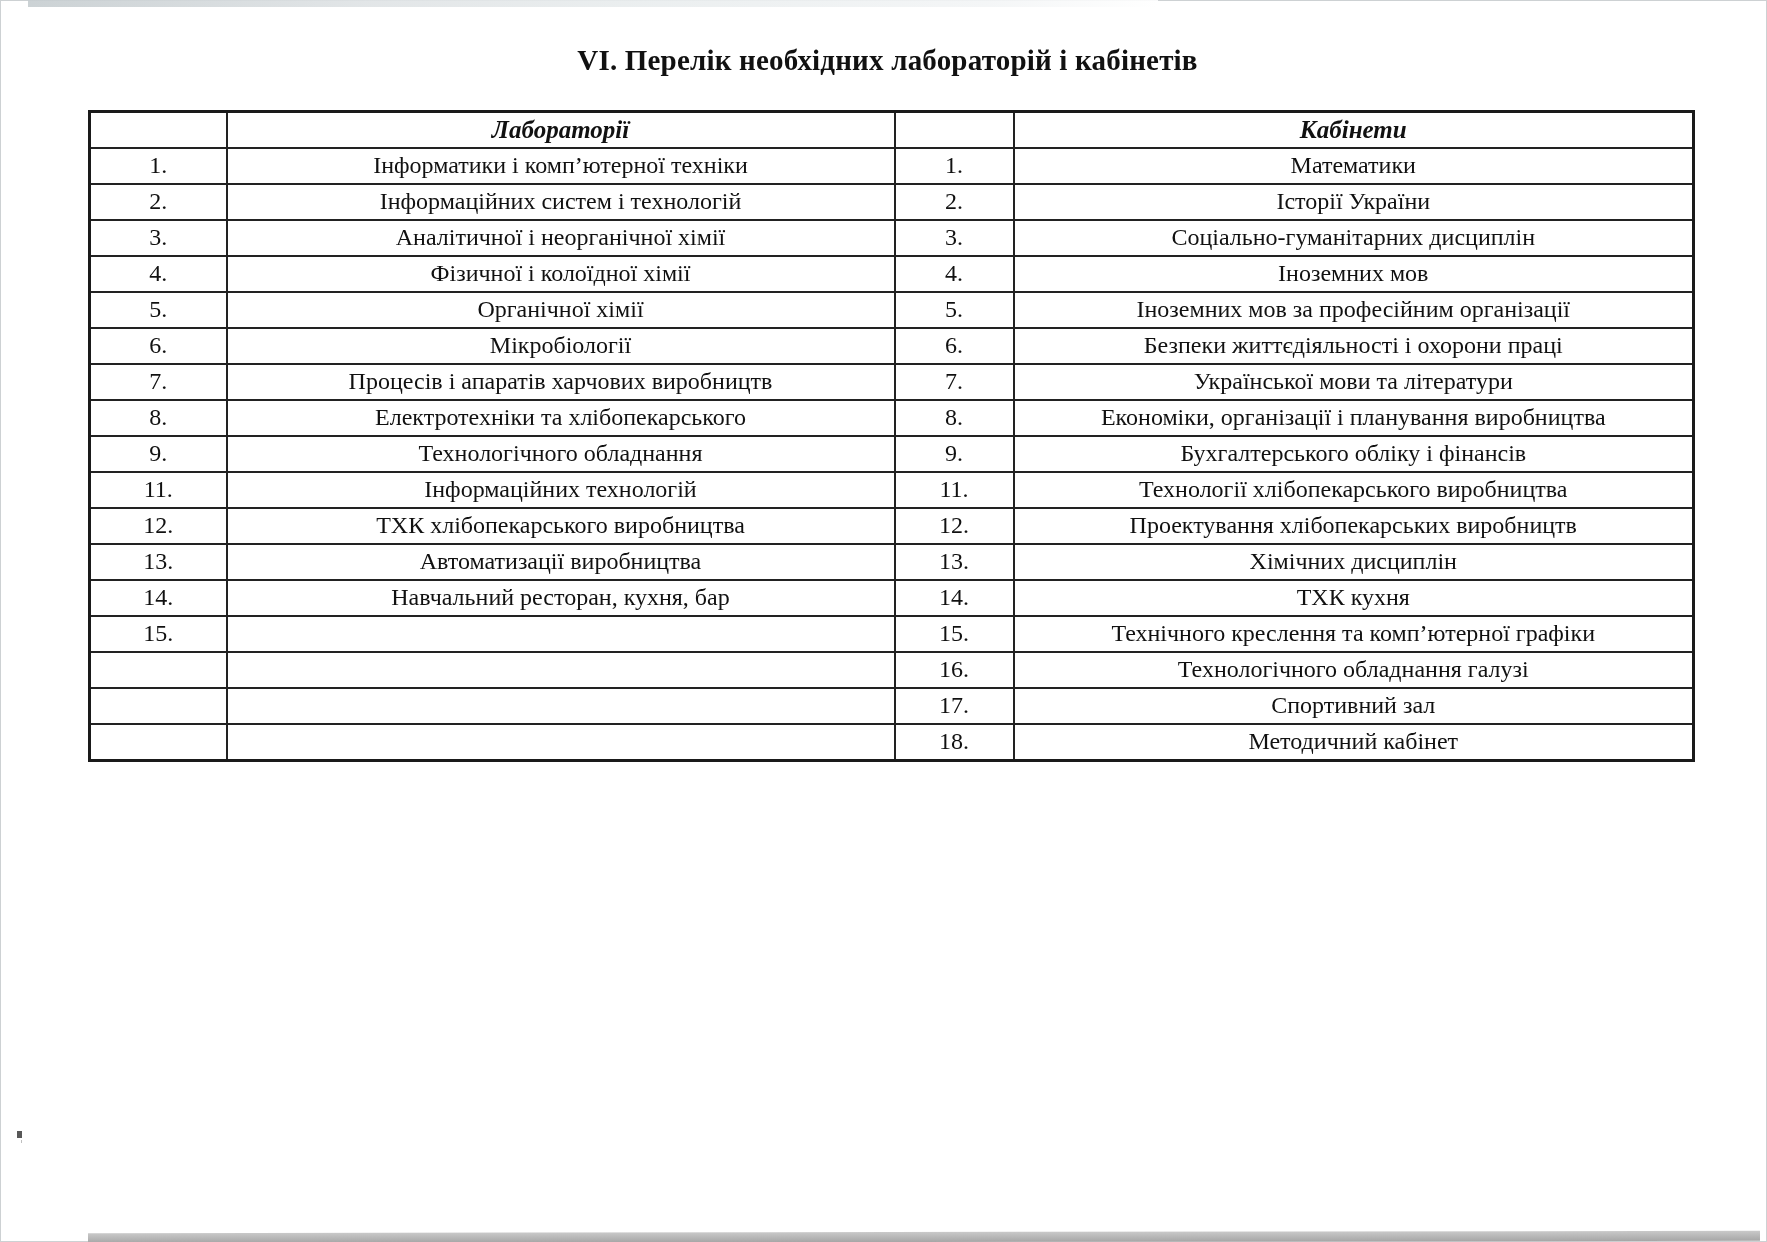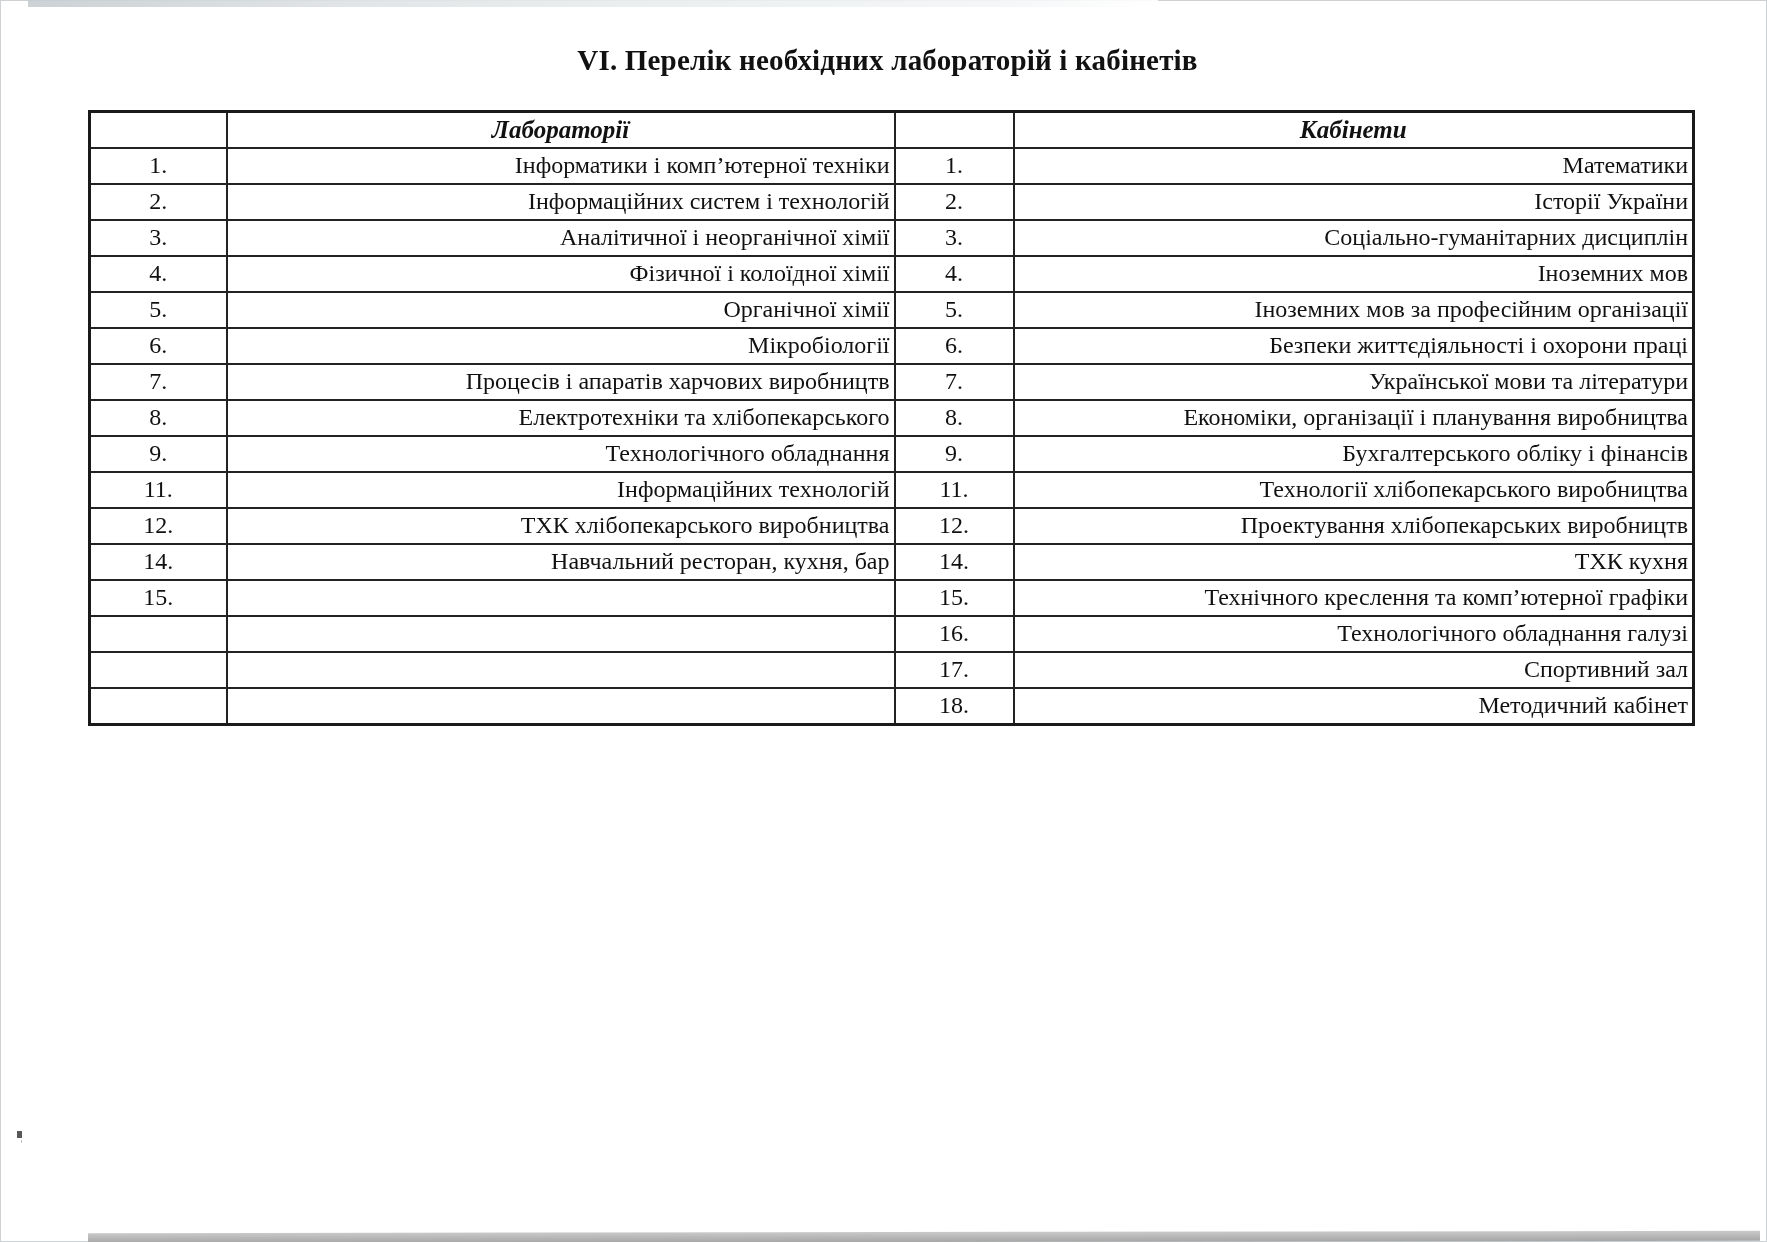--- a/index.html
+++ b/index.html
@@ -88,21 +88,21 @@
   .doc-table tr.section-header-row td {
     font-weight: bold;
     font-style: italic;
     text-align: center;
     font-size: 25px;
   }
   .doc-table td.num {
     text-align: center;
   }
   .doc-table td.name {
-    text-align: right;
+    text-align: center;
   }
 </style>
 </head>
 <body>
 
 <div class="page-frame"></div>
 <div class="scan-edge-top"></div>
 <div class="scan-edge-bottom"></div>
 <div class="scan-speck"></div>
 
@@ -184,20 +184,26 @@
         <td class="num">11.</td>
         <td class="name">Технології хлібопекарського виробництва</td>
       </tr>
       <tr>
         <td class="num">12.</td>
         <td class="name">ТХК хлібопекарського виробництва</td>
         <td class="num">12.</td>
         <td class="name">Проектування хлібопекарських виробництв</td>
       </tr>
       <tr>
+        <td class="num">13.</td>
+        <td class="name">Автоматизації виробництва</td>
+        <td class="num">13.</td>
+        <td class="name">Хімічних дисциплін</td>
+      </tr>
+      <tr>
         <td class="num">14.</td>
         <td class="name">Навчальний ресторан, кухня, бар</td>
         <td class="num">14.</td>
         <td class="name">ТХК кухня</td>
       </tr>
       <tr>
         <td class="num">15.</td>
         <td class="name"></td>
         <td class="num">15.</td>
         <td class="name">Технічного креслення та комп’ютерної графіки</td>

